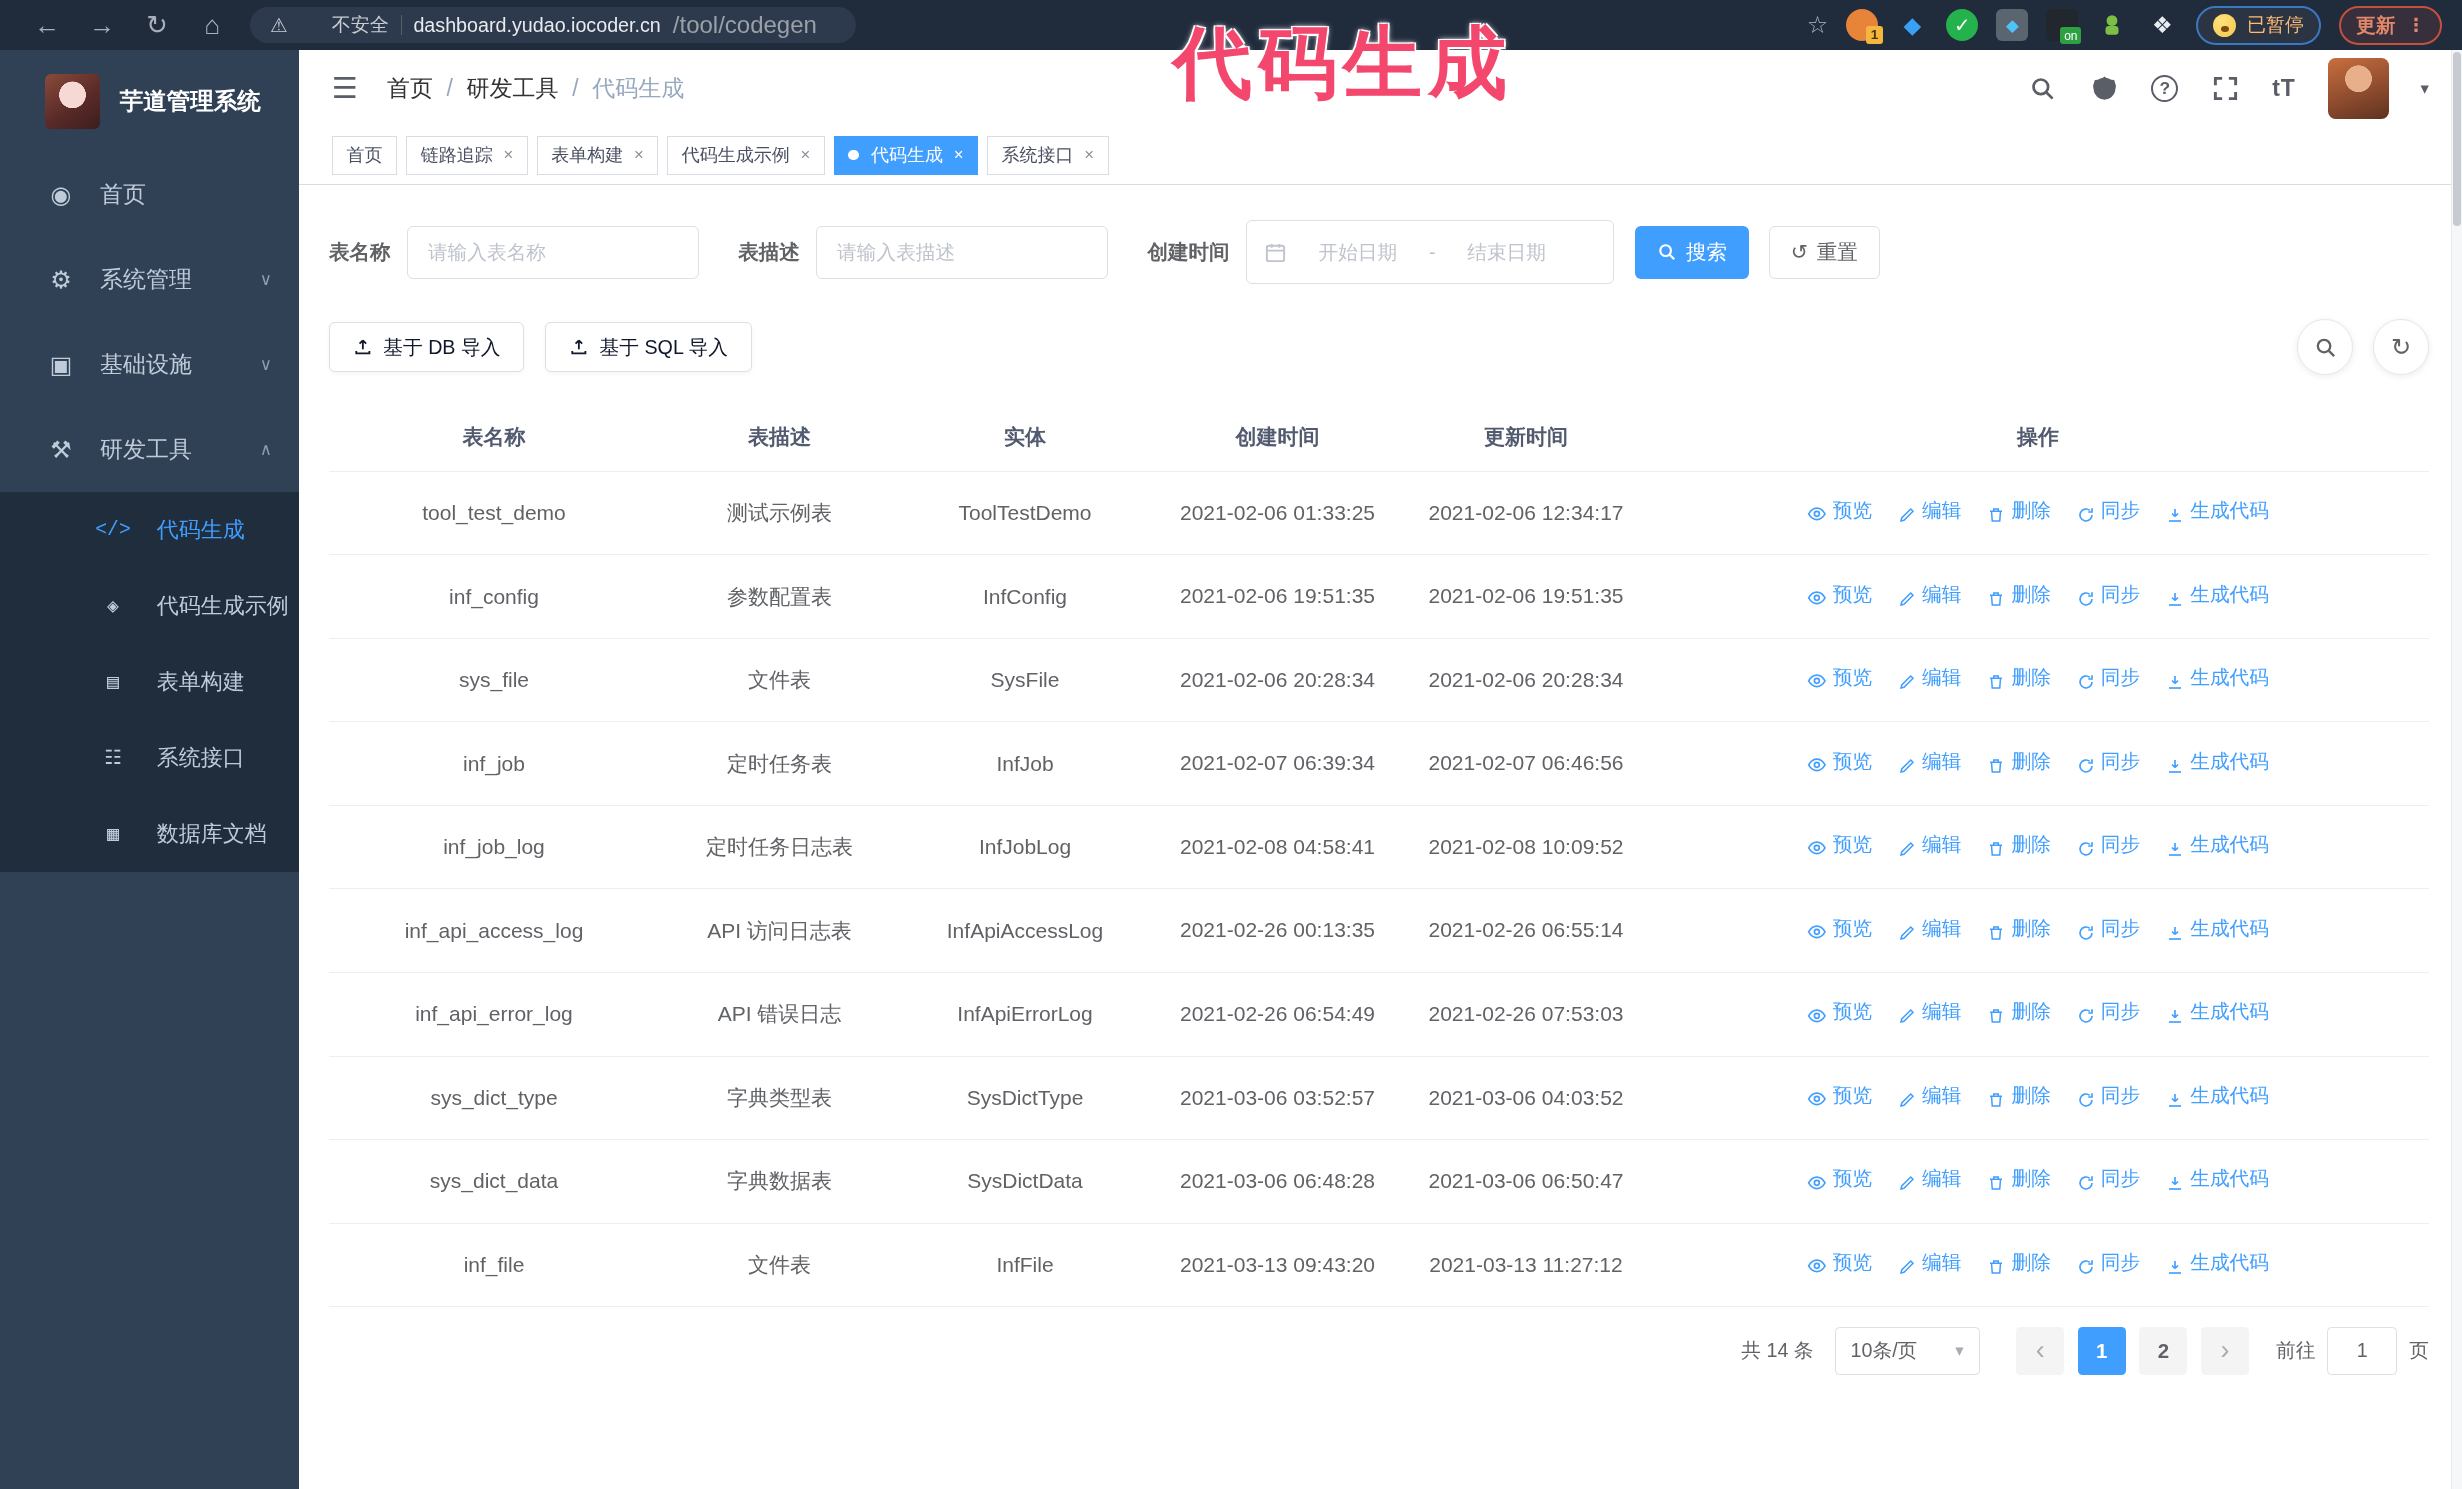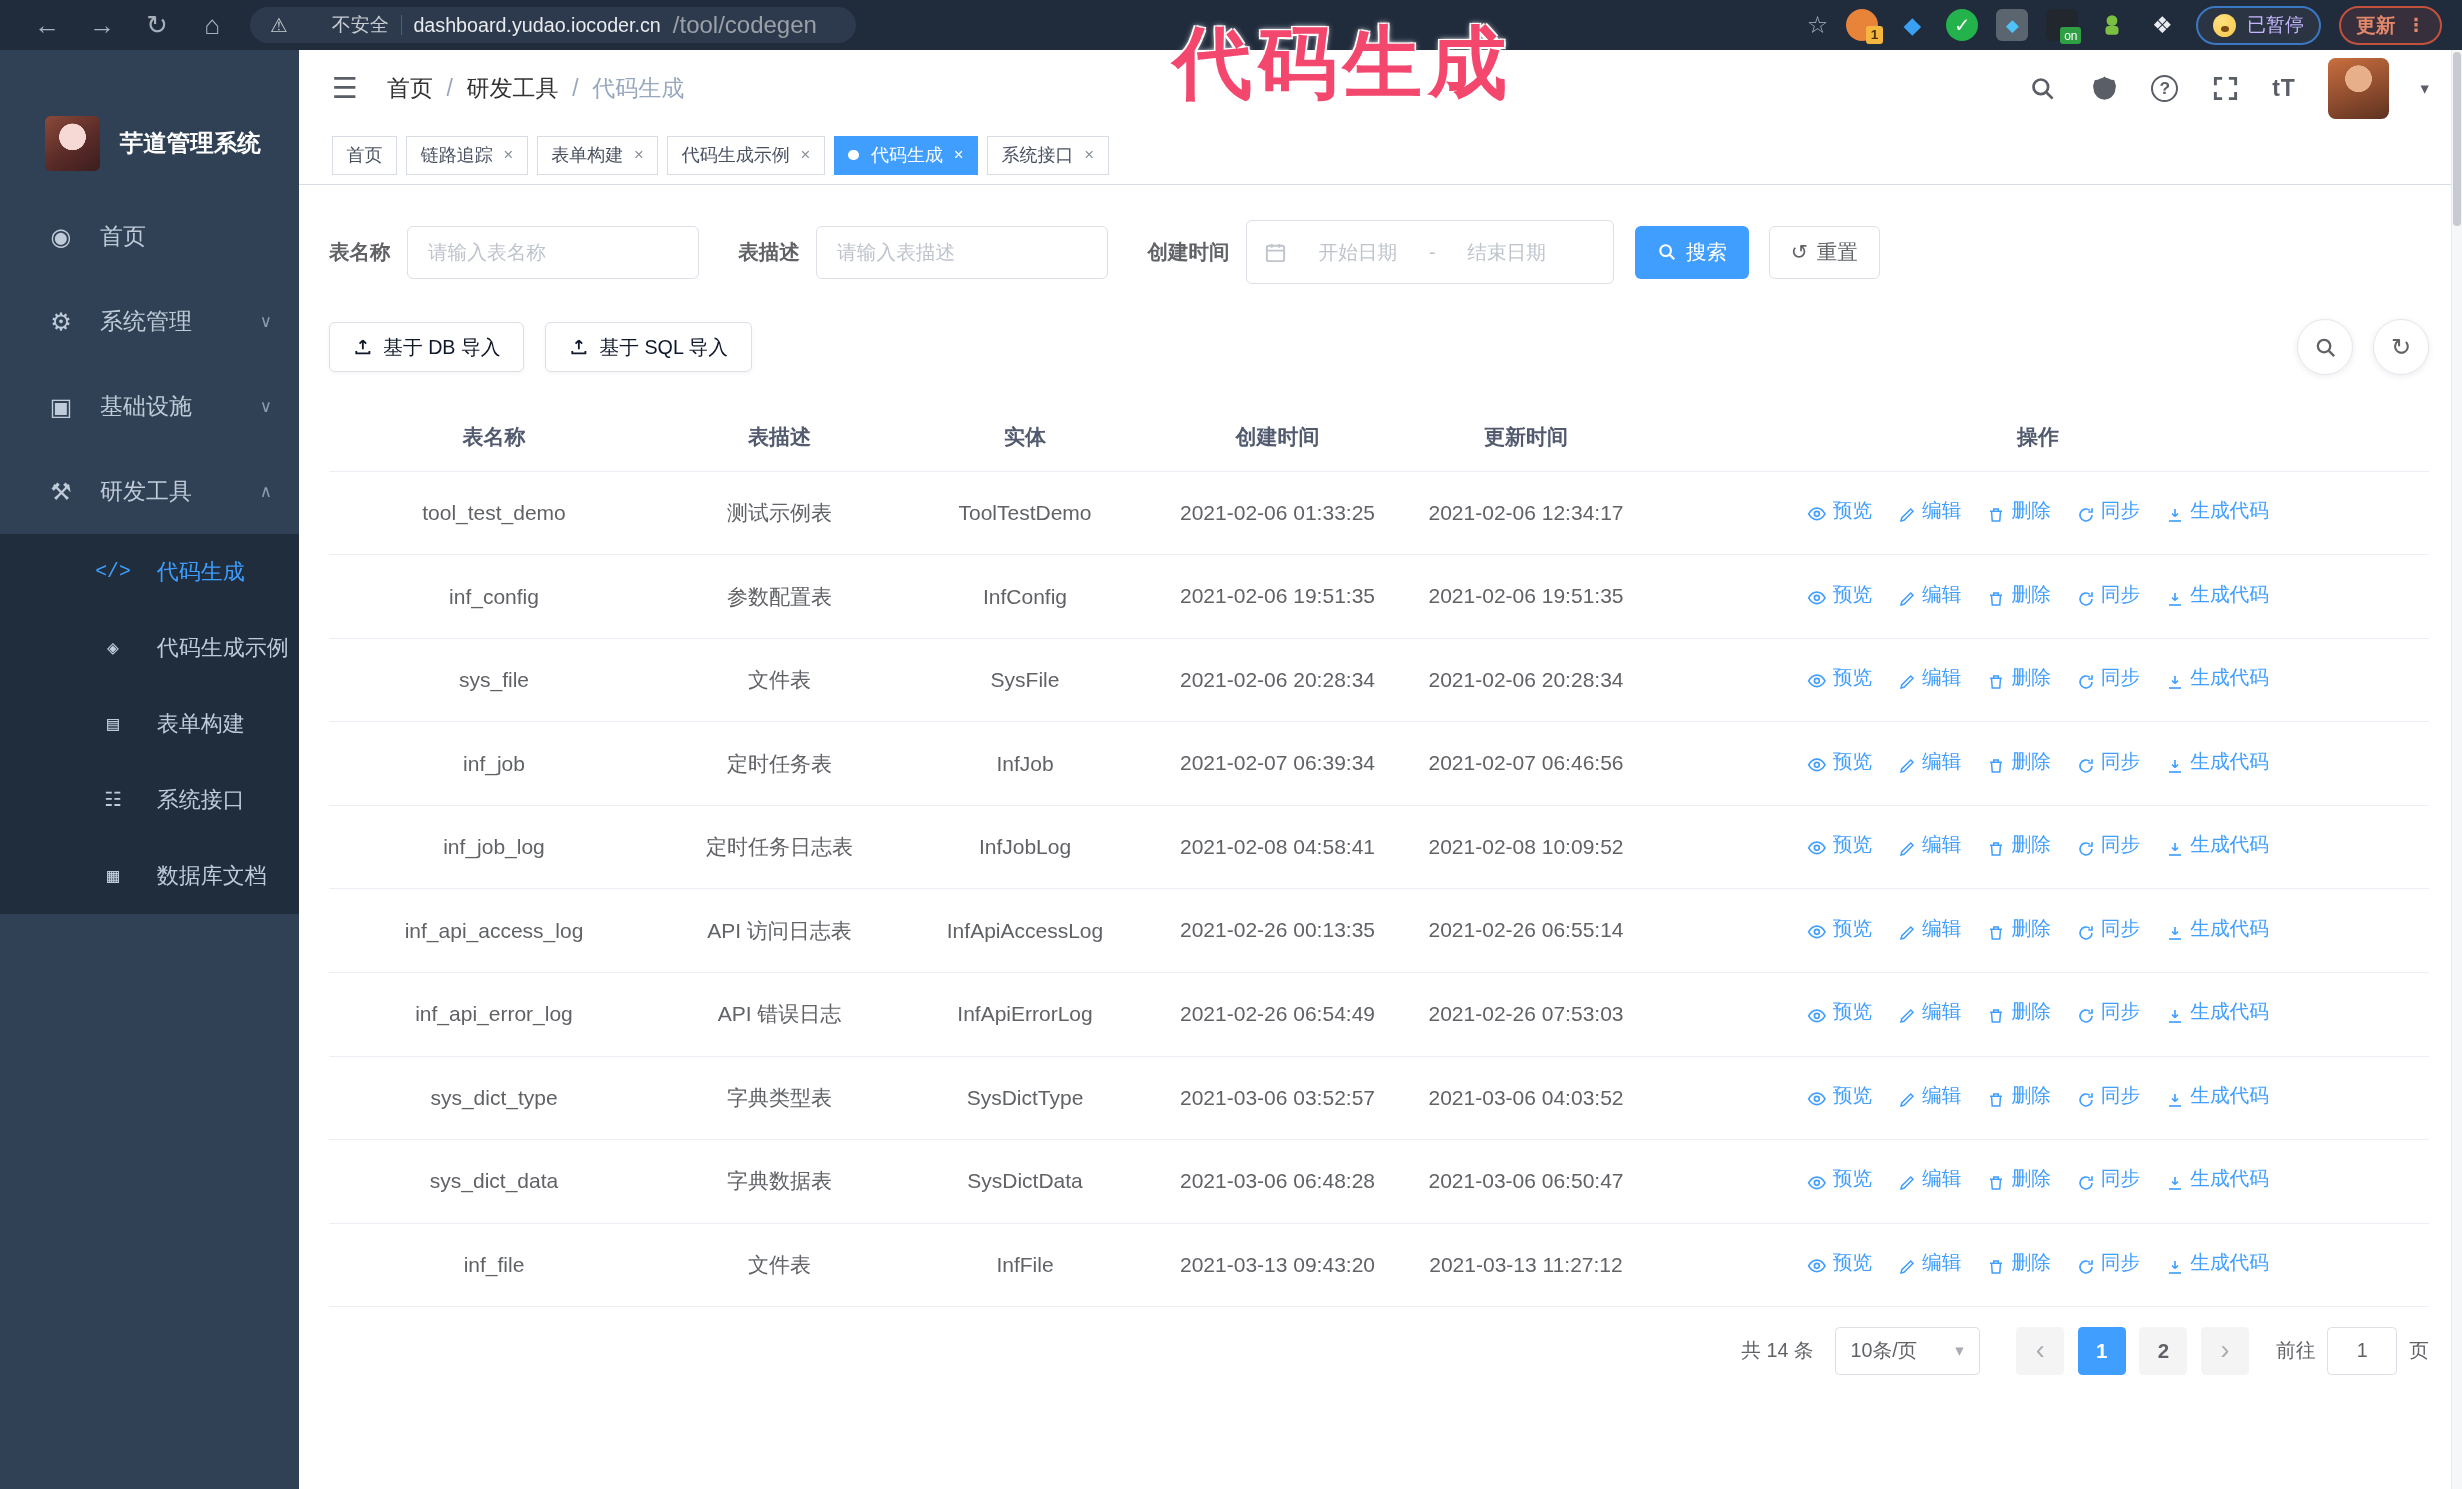--- a/index.html
+++ b/index.html
@@ -20,30 +20,30 @@
   .ext { width:32px; height:32px; display:flex; align-items:center; justify-content:center; position:relative; border-radius:6px; font-size:16.7px; }
   .ext-orange { background:#e8833a; border-radius:50%; }
   .ext-orange .badge { position:absolute; right:-4.5px; bottom:-3px; background:#f4b63f; color:#4b3306; font-size:13.6px; line-height:1; padding:2.3px 4.5px; border-radius:3px; font-weight:bold; }
   .ext-gem { color:#3aa0f4; font-size:23px; }
   .ext-check { background:#24b24c; border-radius:50%; color:#fff; font-weight:bold; font-size:19.7px; }
   .ext-grid { background:#5b6570; color:#4fc3f7; }
   .ext-on { background:#22272d; }
   .ext-on .on-lb { position:absolute; bottom:-3px; right:-3px; background:#2ea043; color:#fff; font-size:12px; padding:1.5px 3.8px; border-radius:3px; font-weight:normal; }
   .ext-bot { color:#7bc043; }
   .ext-puzzle { color:#e9edf1; font-size:23px; }
-  .paused-pill { height:39px; border:2.3px solid #3b78c2; background:#2a3443; border-radius:21px; display:flex; align-items:center; gap:10.6px; padding:0 15px; color:#c4b5fd; font-size:19px; }
+  .paused-pill { height:39px; border:2.3px solid #3b78c2; background:#2a3443; border-radius:21px; display:flex; align-items:center; gap:10.6px; padding:0 15px; color:#fdba74; font-size:19px; }
   .emoji-face { width:23px; height:23px; border-radius:50%; background:radial-gradient(circle at 35% 30%, #ffe17d, #f5c84c); position:relative; }
   .emoji-face::after { content:""; position:absolute; left:7.6px; top:12px; width:7.6px; height:6px; border-radius:50%; background:#7a4b12; }
   .update-btn { height:39px; border:2.3px solid #c4513c; background:rgba(196,81,60,.14); border-radius:21px; display:flex; align-items:center; gap:12px; padding:0 15px; color:#e2876a; font-size:19.7px; font-weight:bold; }
   .update-dots { font-size:18px; letter-spacing:0; }
 
   
   .app { display:flex; height:1440px; }
   .sidebar { width:299px; background:#304156; flex:none; display:flex; flex-direction:column; }
-  .logo-row { height:102px; display:flex; align-items:center; padding-left:45px; gap:19.7px;margin-top:42px; }
+  .logo-row { height:102px; display:flex; align-items:center; padding-left:45px; gap:19.7px; }
   .logo-img { width:55px; height:55px; border-radius:6px; background:
       radial-gradient(circle at 50% 38%, #f6d9d4 0 30%, transparent 31%),
       linear-gradient(145deg,#8a4a3a,#5a2b28 55%,#3c1d1e); }
   .app-title { color:#fff; font-size:23.5px; font-weight:bold; }
   .menu { flex:1; }
   .menu-item { height:85px; display:flex; align-items:center; padding:0 27px 0 45px; color:#bfcbd9; font-size:23px; gap:23px; cursor:pointer; }
   .menu-ic { width:32px; text-align:center; font-size:24px; }
   .chev { margin-left:auto; color:#8f9bae; font-size:16.7px; }
   .submenu { background:#1f2d3d; }
   .submenu-item { height:76px; display:flex; align-items:center; padding-left:89px; gap:19.7px; color:#bfcbd9; font-size:22px; cursor:pointer; }

